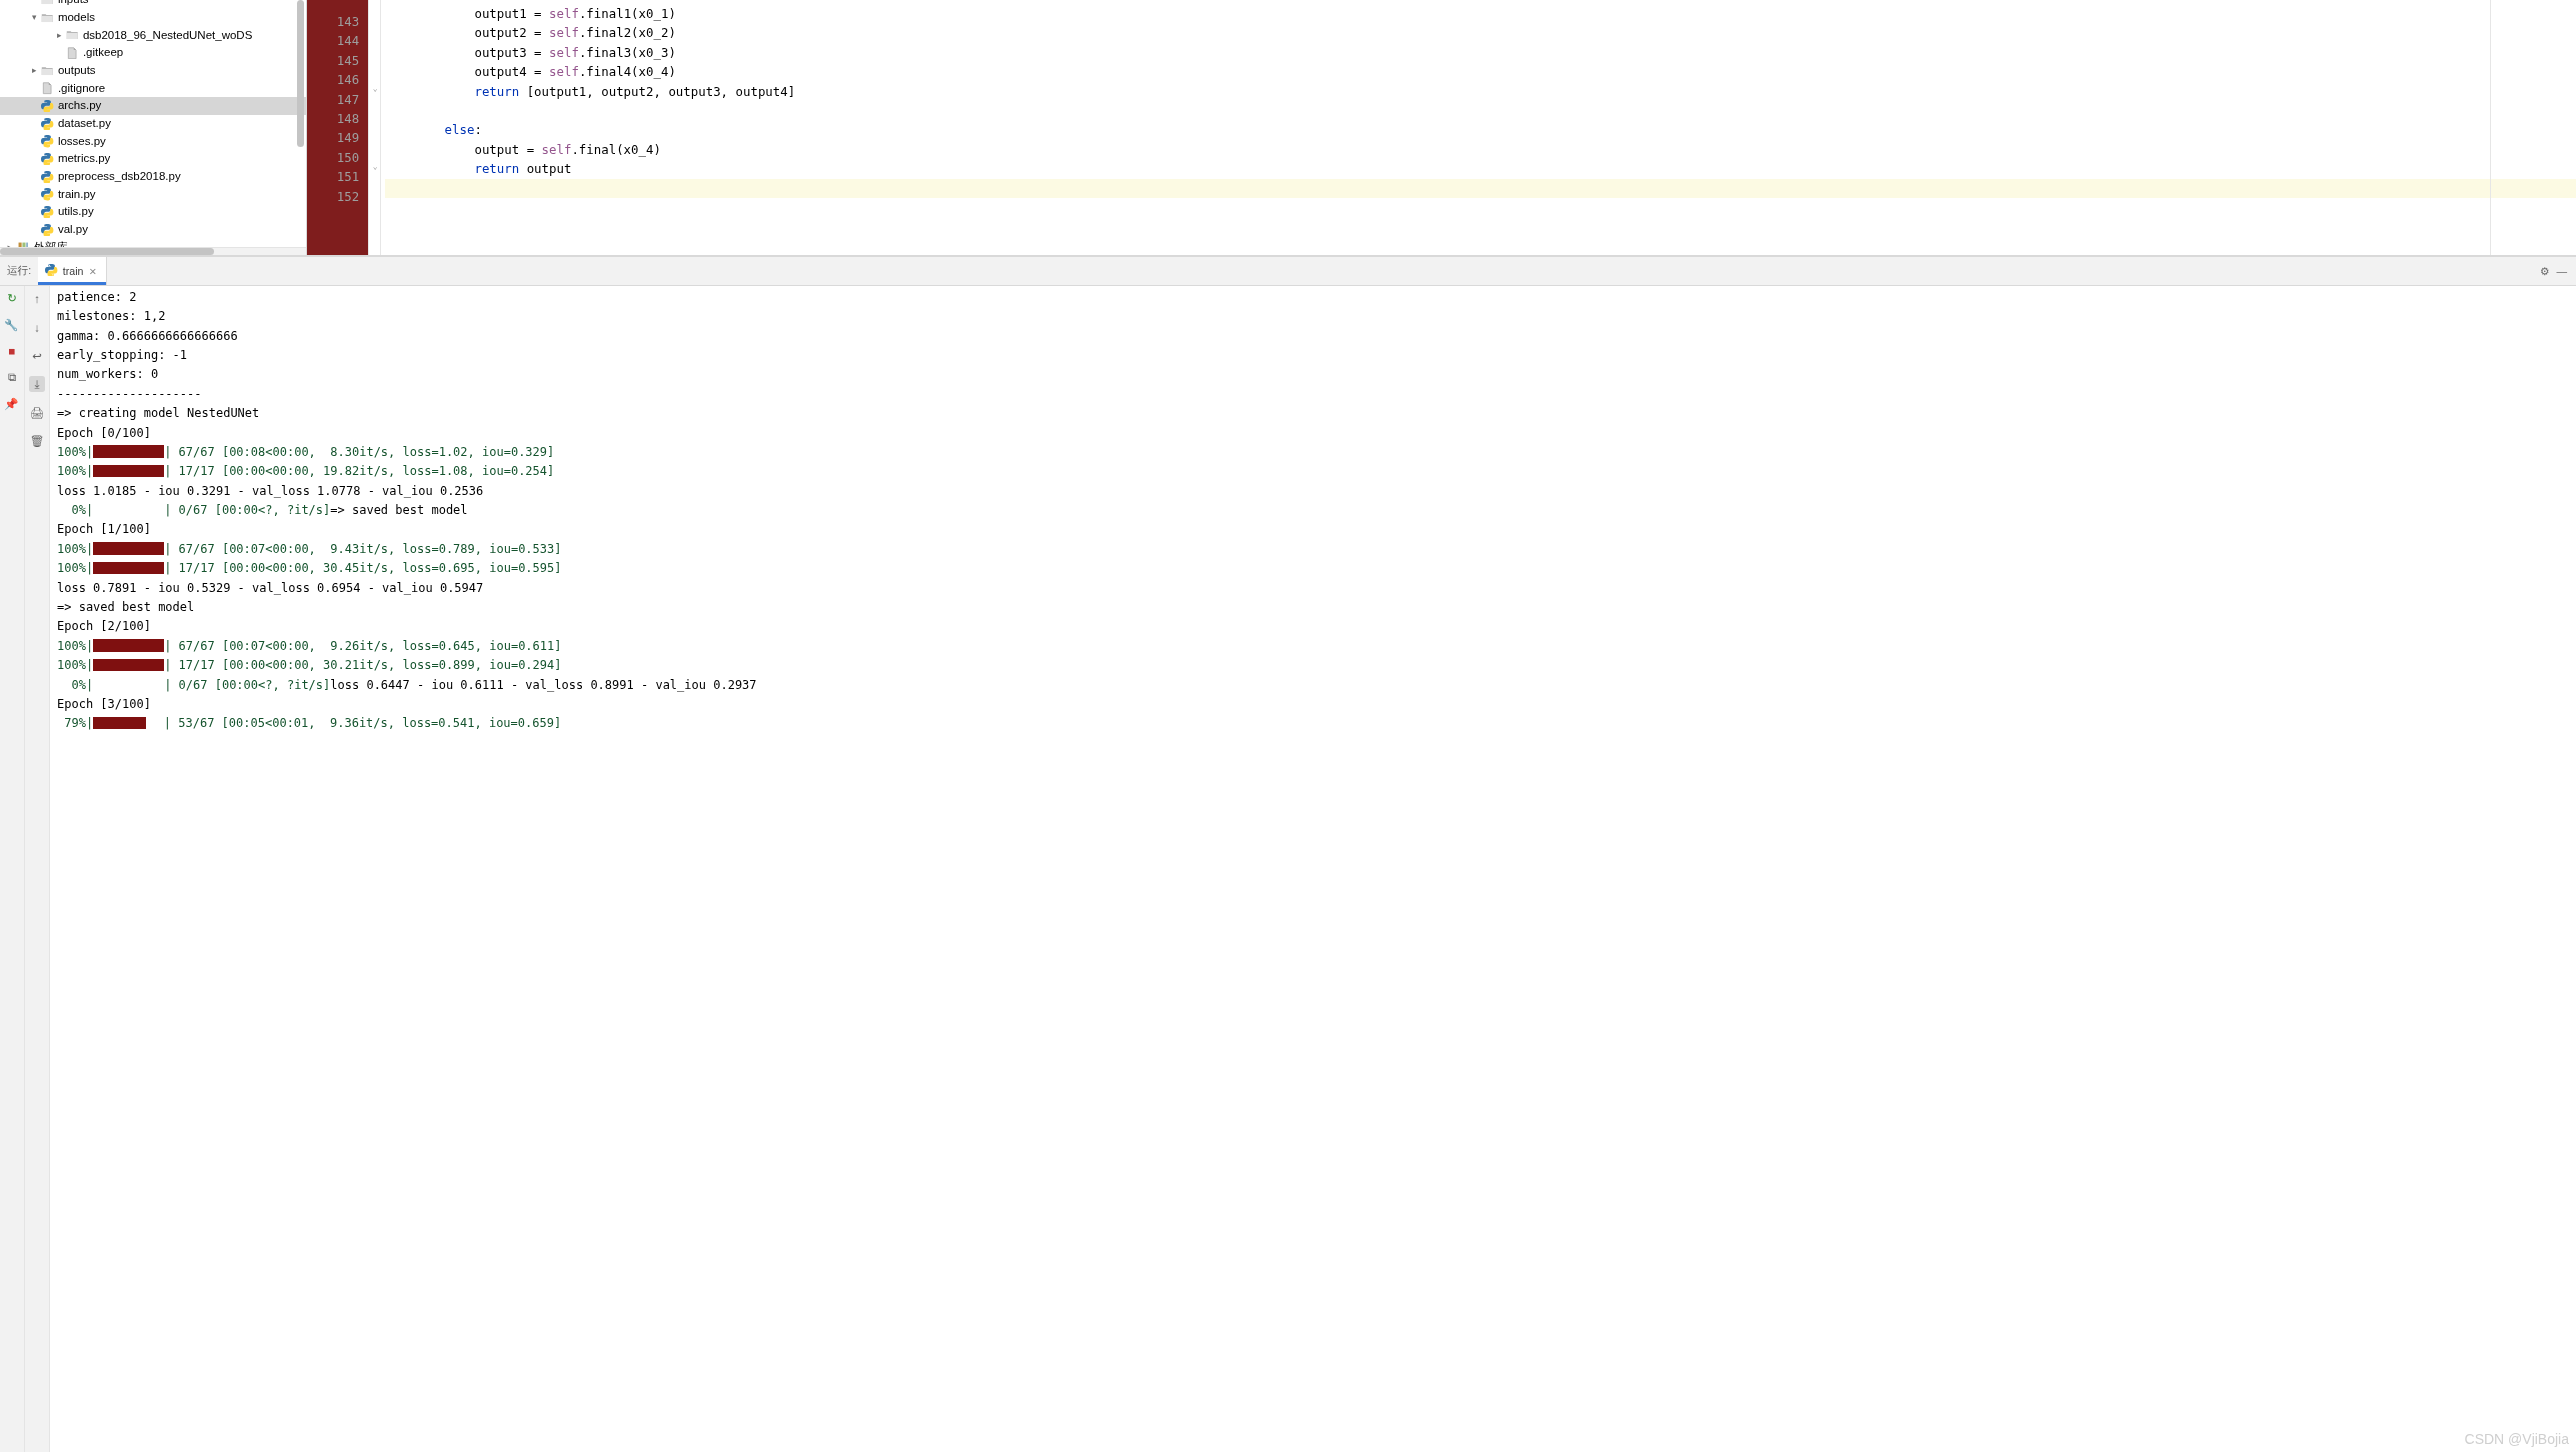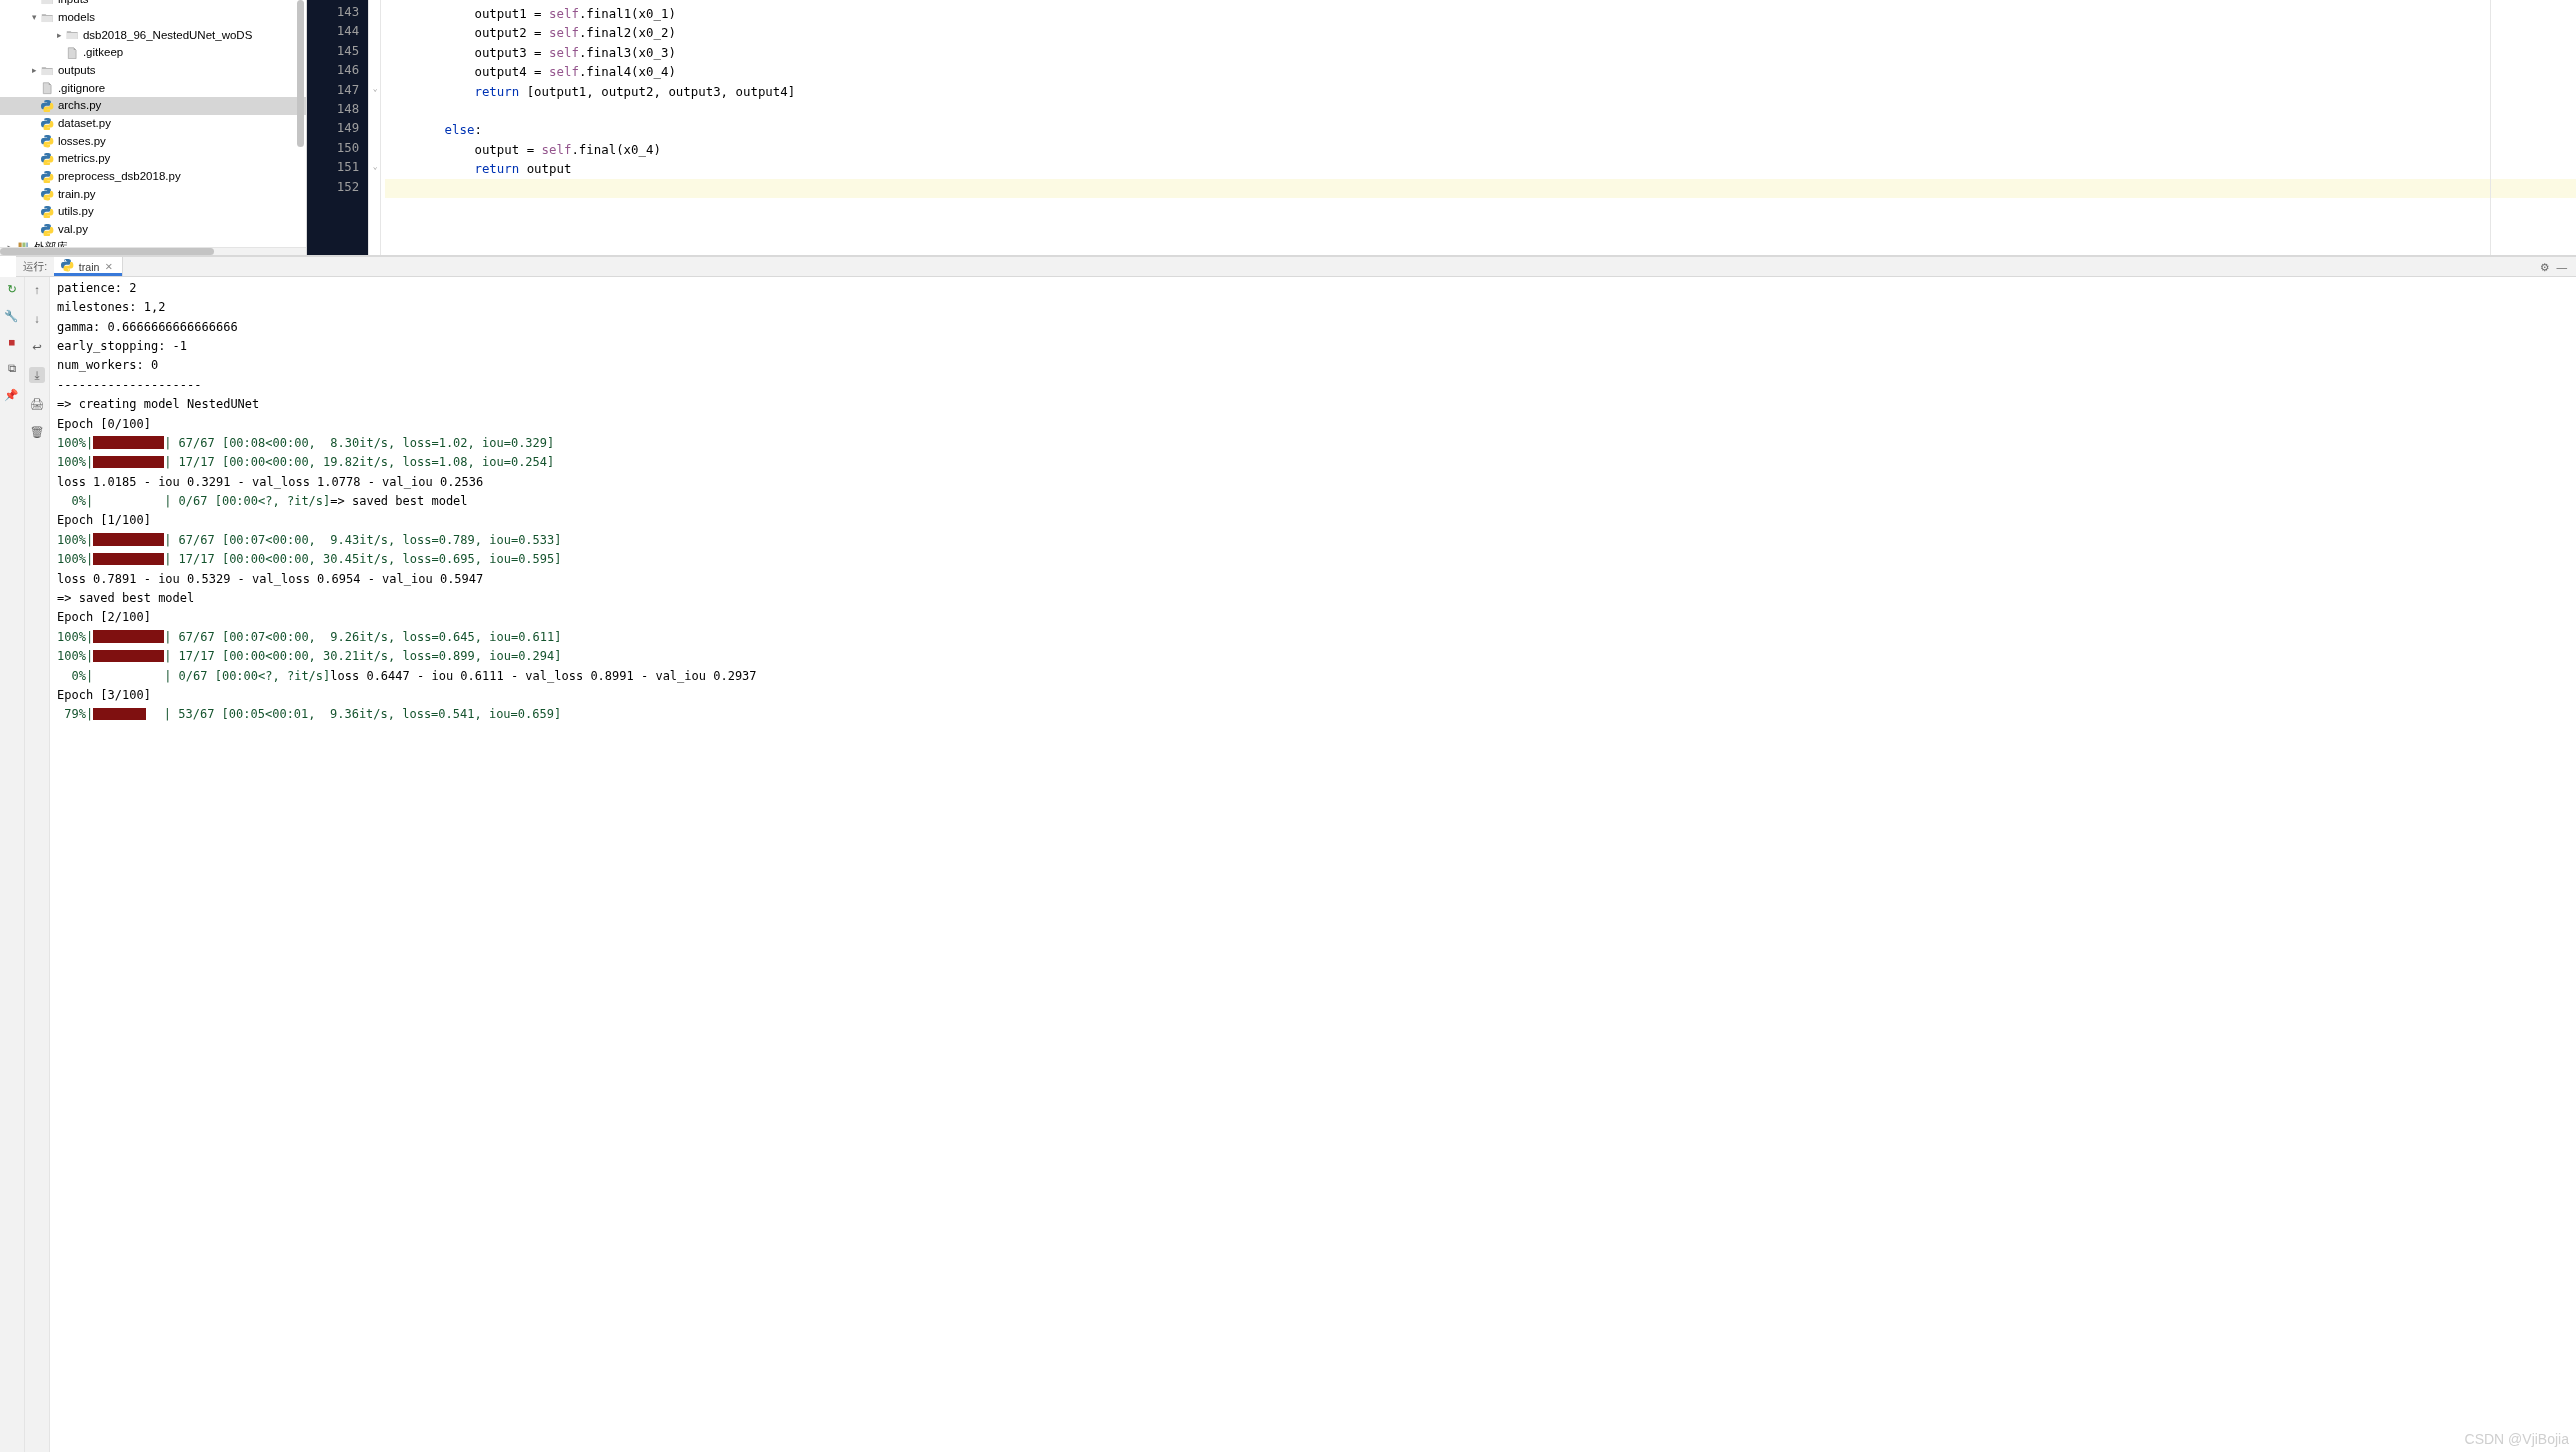--- a/index.html
+++ b/index.html
@@ -103,25 +103,25 @@
     font-size: 12.4px;
   }
   .editor-main-border {
     position: absolute;
     top: 0; right: 85px; bottom: 0;
     border-right: 0.9px solid #e6e6e6;
     pointer-events: none;
   }
   .gutter {
     flex: 0 0 62px;
-    background: #0f172a;
+    background: #7f1d1d;
     color: #9e9e9e;
     text-align: right;
     padding-right: 8.8px;
-    padding-top: 2px;
+    padding-top: 12px;
     border-right: 0.9px solid #e6e6e6;
   }
   .gutter-line { height: 19.4px; line-height: 19.4px; }
   .fold-gutter {
     flex: 0 0 12.4px;
     border-right: 0.9px solid #e6e6e6;
     position: relative;
   }
   .fold-mark {
     position: absolute;
@@ -143,29 +143,28 @@
   }
   .code-line.hl {
     background: #fcfae3;
   }
   .tok-kw { color: #0033b3; }
   .tok-self { color: #94558d; }
   .tok-plain { color: #000; }
 
   
   .run-header {
-    height: 21px;
+    height: 30px;
     display: flex;
     align-items: center;
     background: #f2f2f2;
     border-top: 0.9px solid #d9d9d9;
     border-bottom: 0.9px solid #d9d9d9;
     font-size: 10.6px;
     color: #3a3a3a;
-    margin-left: 16px;
   }
   .run-header-label {
     padding: 0 7px;
     color: #5a5a5a;
   }
   .run-tab {
     display: flex;
     align-items: center;
     background: #fff;
     height: 100%;

